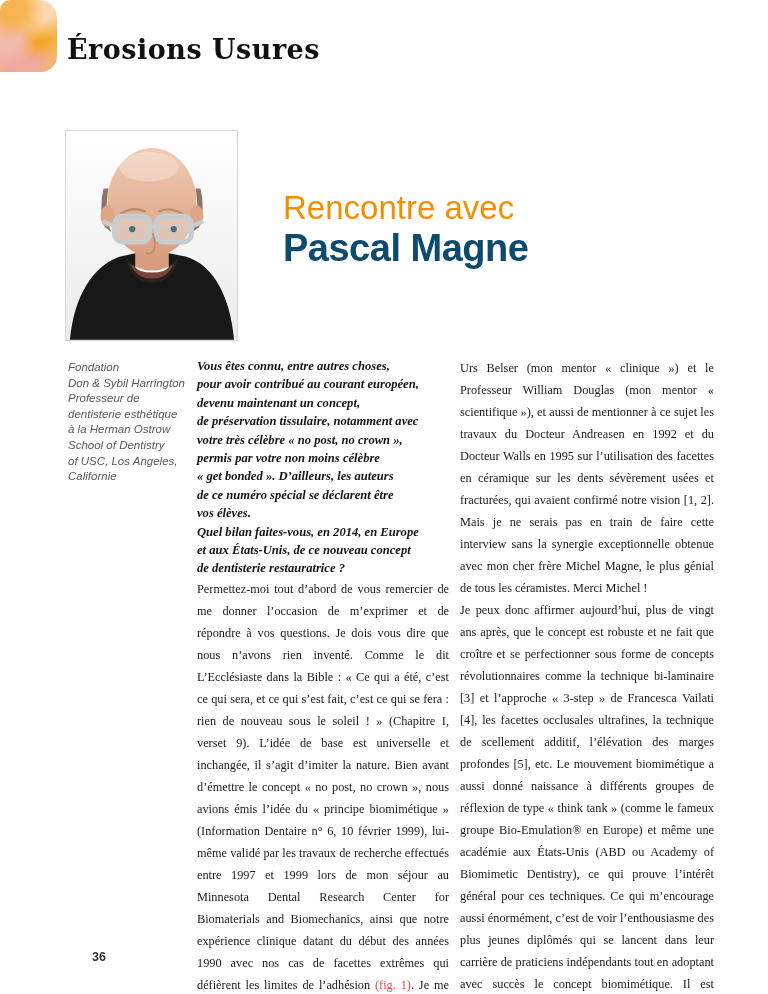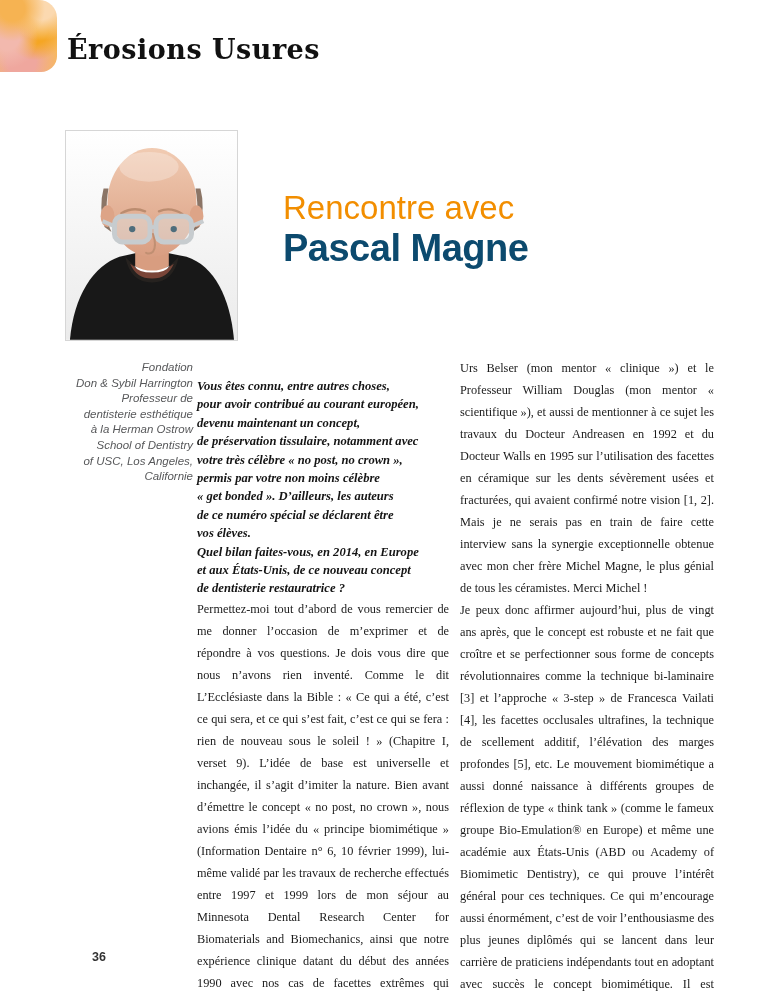--- a/index.html
+++ b/index.html
@@ -3,20 +3,21 @@
 <meta charset="utf-8">
 <style>
   html,body{margin:0;padding:0;background:#ffffff;}
   #page{
     position:relative;
     width:768px;height:994px;
     background:#ffffff;
     font-family:"Liberation Serif", serif;
     color:#1a1a1a;
     overflow:hidden;
+    border-radius:10px;
   }
   
   .corner-texture{
     position:absolute;left:0;top:0;width:57px;height:72px;
     border-radius:0 18px 16px 0;
     background:
       radial-gradient(circle at 22% 12%, #f6b352 0 16%, transparent 42%),
       radial-gradient(circle at 72% 8%,  #fbd9b0 0 18%, transparent 45%),
       radial-gradient(circle at 12% 52%, #f2b9ae 0 20%, transparent 50%),
       radial-gradient(circle at 62% 42%, #f5a623 0 24%, transparent 55%),
@@ -36,32 +37,30 @@
   }
   .portrait svg{display:block;}
   .title-block{position:absolute;left:283px;top:190px;font-family:"Liberation Sans", sans-serif;}
   .kicker{font-size:33px;line-height:36px;font-weight:400;}
   .interviewee{font-size:38px;line-height:44px;font-weight:bold;color:#0c4a6e;letter-spacing:-0.5px;}
   .photo-caption{
     position:absolute;left:68px;top:360px;width:125px;
     font-family:"Liberation Sans", sans-serif;font-style:italic;
     font-size:11.5px;line-height:15.6px;color:#57585a;
     white-space:pre-line;
-    text-align:right;
   }
   .col{position:absolute;top:357px;text-align:justify;}
   .col1{left:197px;width:252px;}
   .col2{left:460px;width:254px;}
   .question{
     font-family:"Liberation Serif", serif;
     font-weight:bold;font-style:italic;
     font-size:12.6px;line-height:18.4px;
     white-space:pre-line;text-align:left;
     color:#141414;
-    margin-top:20px;
   }
   .body-par{
     font-size:12.3px;line-height:22px;margin:0;
   }
   .fig-link{color:#ef4444;cursor:pointer;}
   .page-number{
     position:absolute;left:60px;top:950px;
     font-family:"Liberation Sans", sans-serif;
     font-size:12.5px;font-weight:bold;color:#333333;margin-left:32px;
   }

